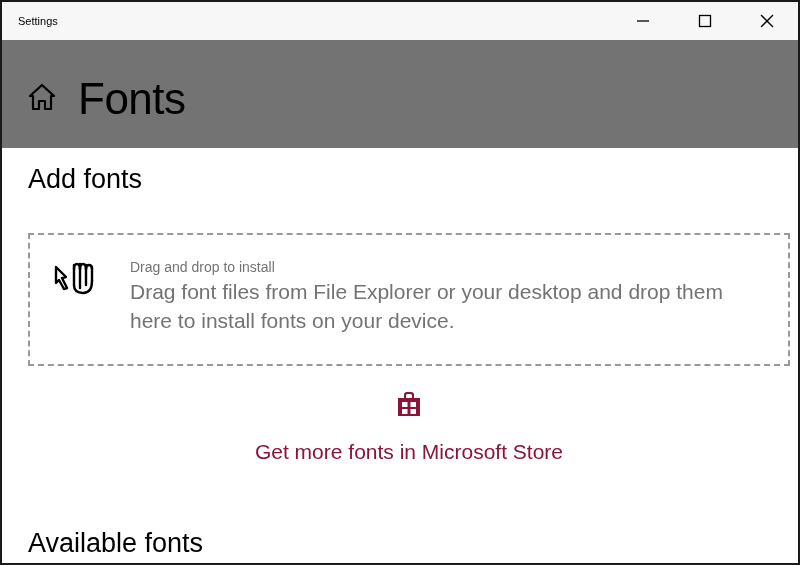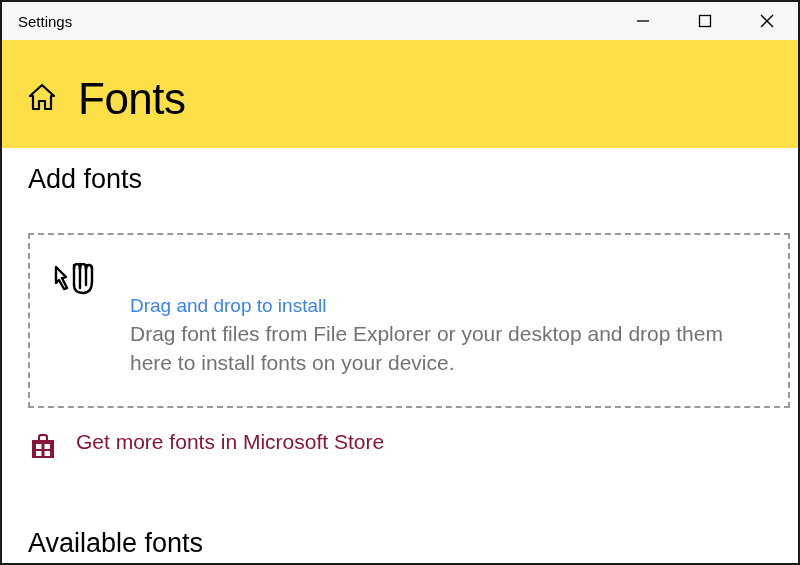--- a/index.html
+++ b/index.html
@@ -16,38 +16,38 @@
       overflow: hidden;
     }
     .titlebar {
       height: 38px;
       display: flex;
       align-items: center;
       padding: 0 0 0 16px;
       background: #f7f7f7;
     }
     .titlebar-title {
-      font-size: 15px;
+      font-size: 11px;
       color: #000;
       flex: 1;
     }
     .window-controls {
       display: flex;
       height: 100%;
     }
     .window-control {
       width: 62px;
       height: 100%;
       display: flex;
       align-items: center;
       justify-content: center;
       color: #000;
     }
     .header-section {
-      background: #fde047;
+      background: #737373;
       padding: 34px 20px 24px 24px;
       display: flex;
       align-items: center;
       gap: 20px;
     }
     .home-icon {
       flex-shrink: 0;
     }
     .page-title {
       font-size: 44px;
@@ -77,37 +77,37 @@
       align-items: flex-start;
     }
     .drag-icon {
       flex-shrink: 0;
       margin-top: 2px;
     }
     .dropzone-text {
       flex: 1;
     }
     .dropzone-title {
-      font-size: 19px;
-      color: #3b82f6;
+      font-size: 14px;
+      color: #737373;
       margin-bottom: 2px;
-      margin-top: 36px;
     }
     .dropzone-desc {
       font-size: 21px;
       color: #737373;
       line-height: 1.4;
     }
     .store-link {
       display: flex;
-      align-items: flex-start;
+      align-items: center;
       gap: 18px;
       margin-top: 22px;
       color: #8a1538;
       cursor: pointer;
+      flex-direction: column;
     }
     .store-link-text {
       font-size: 21px;
     }
   </style>
 </head>
 <body>
 
 <div class="titlebar">
   <div class="titlebar-title">Settings</div>

